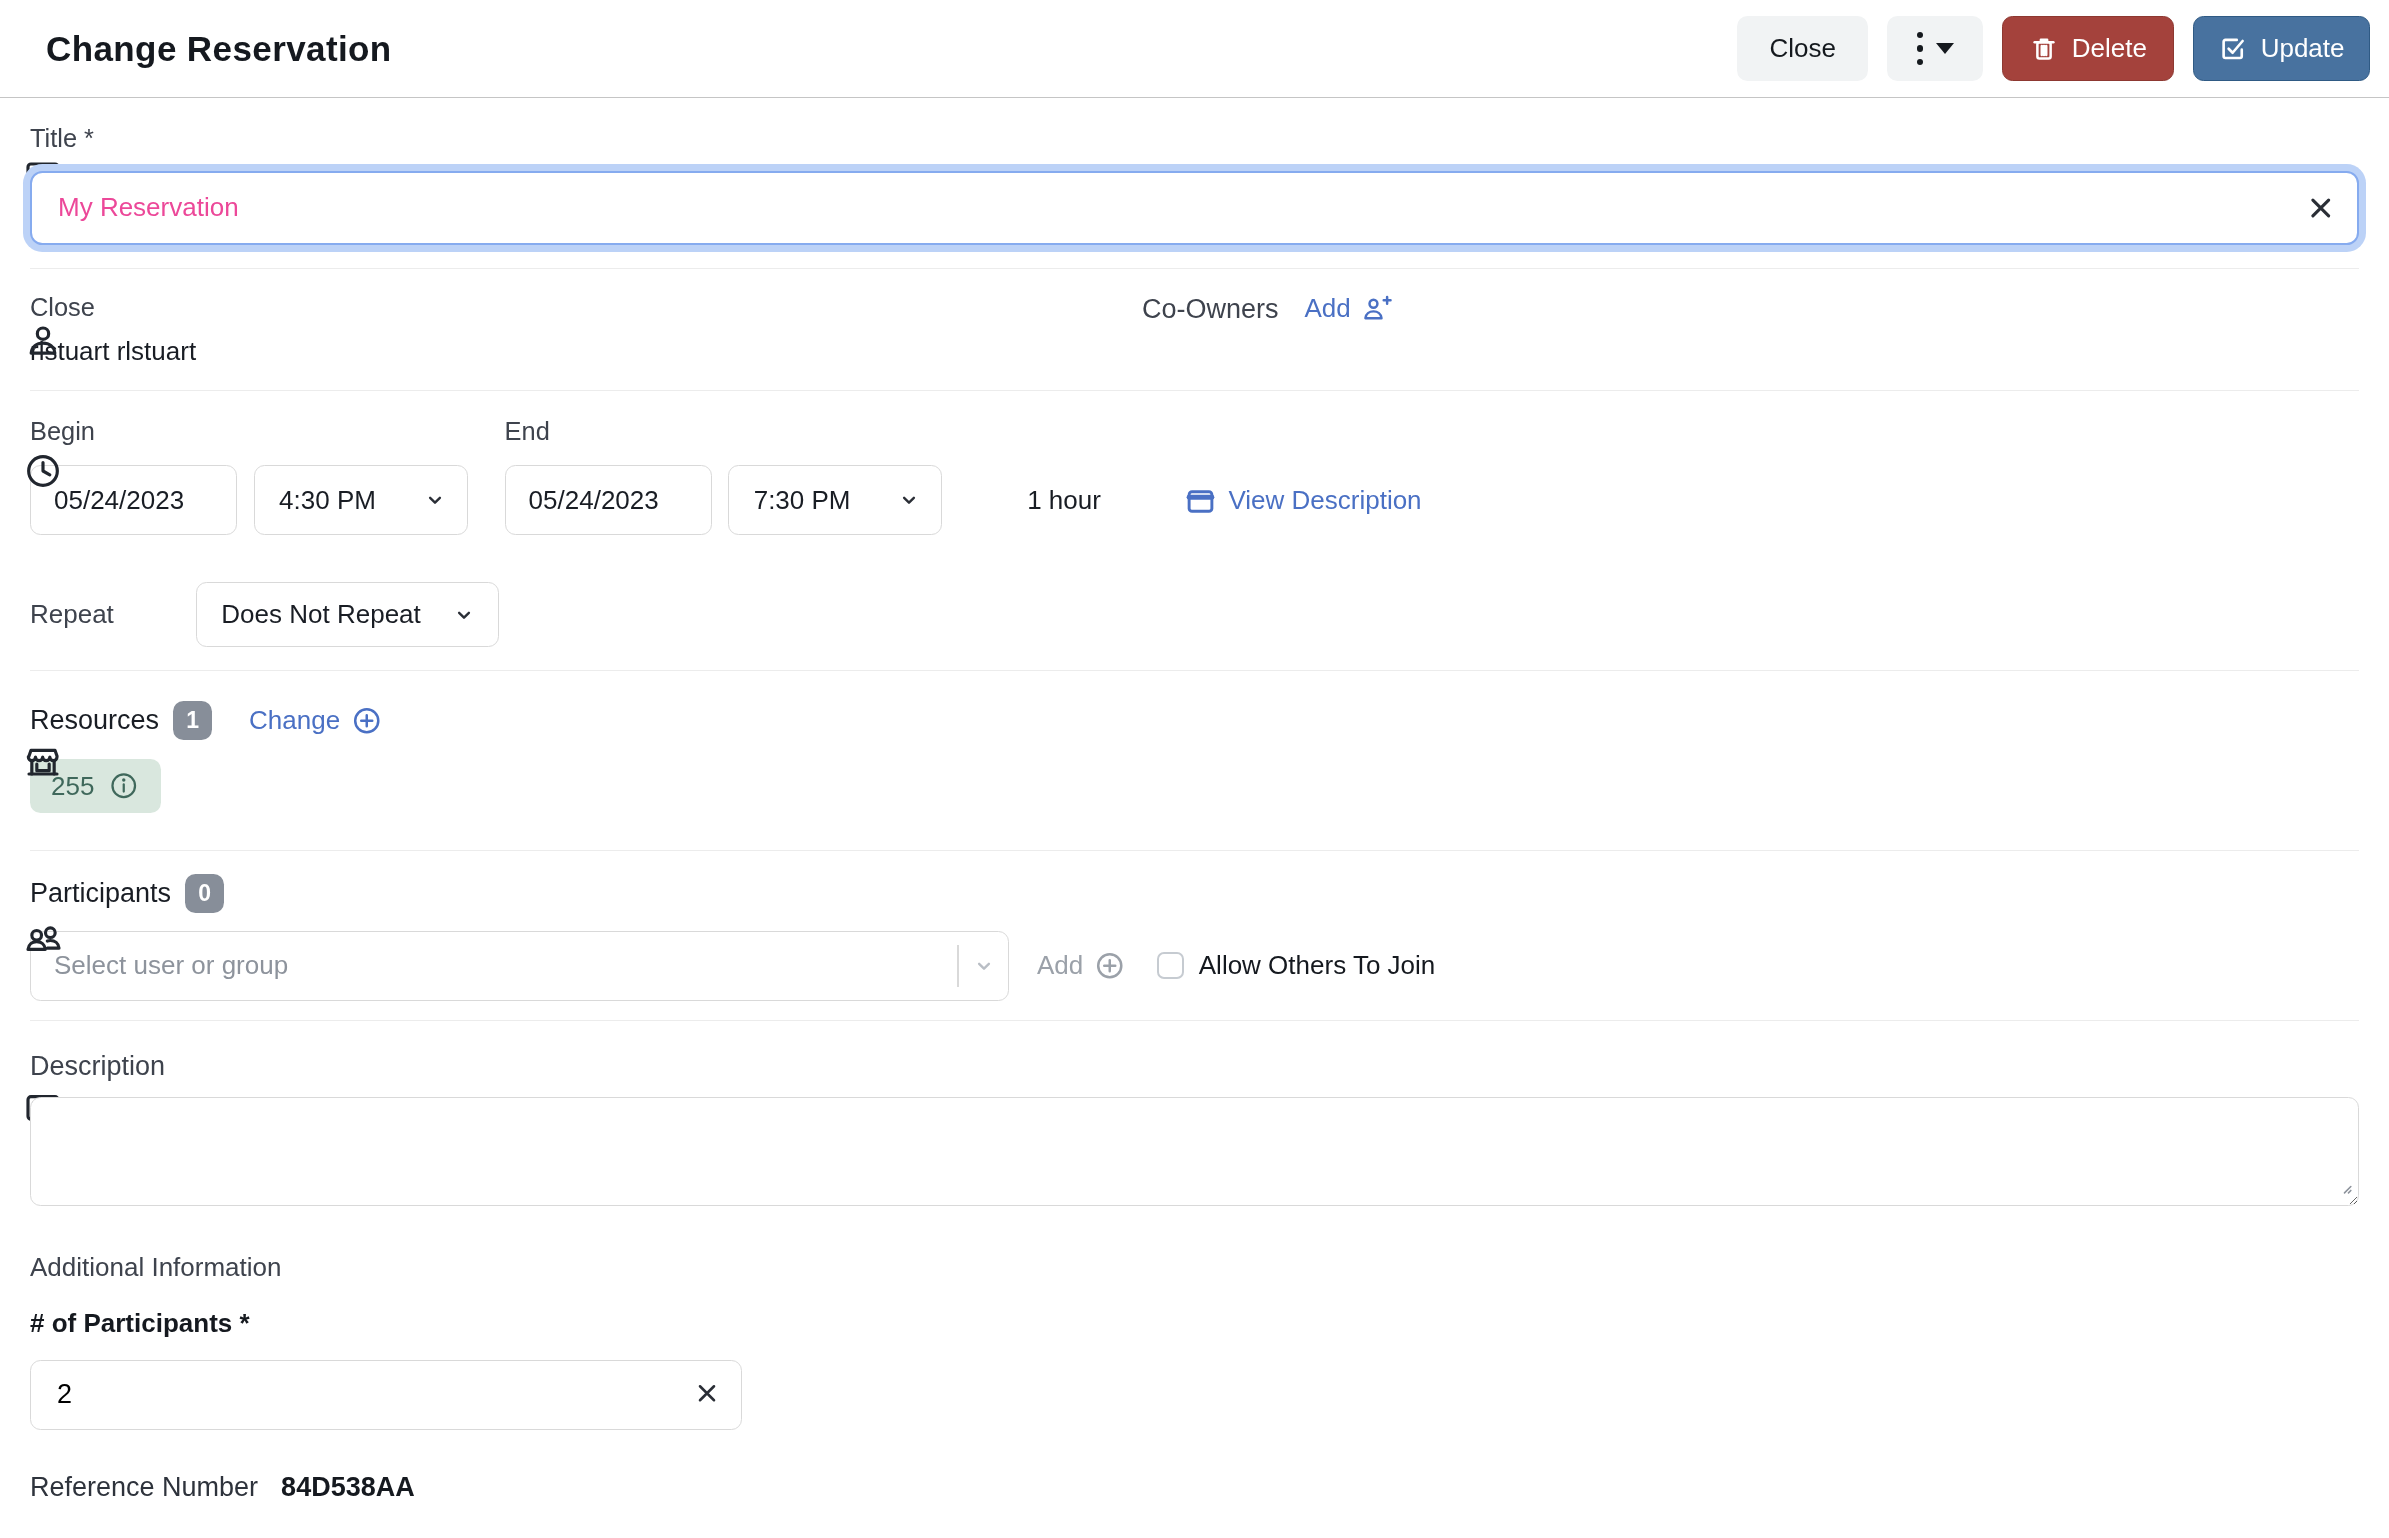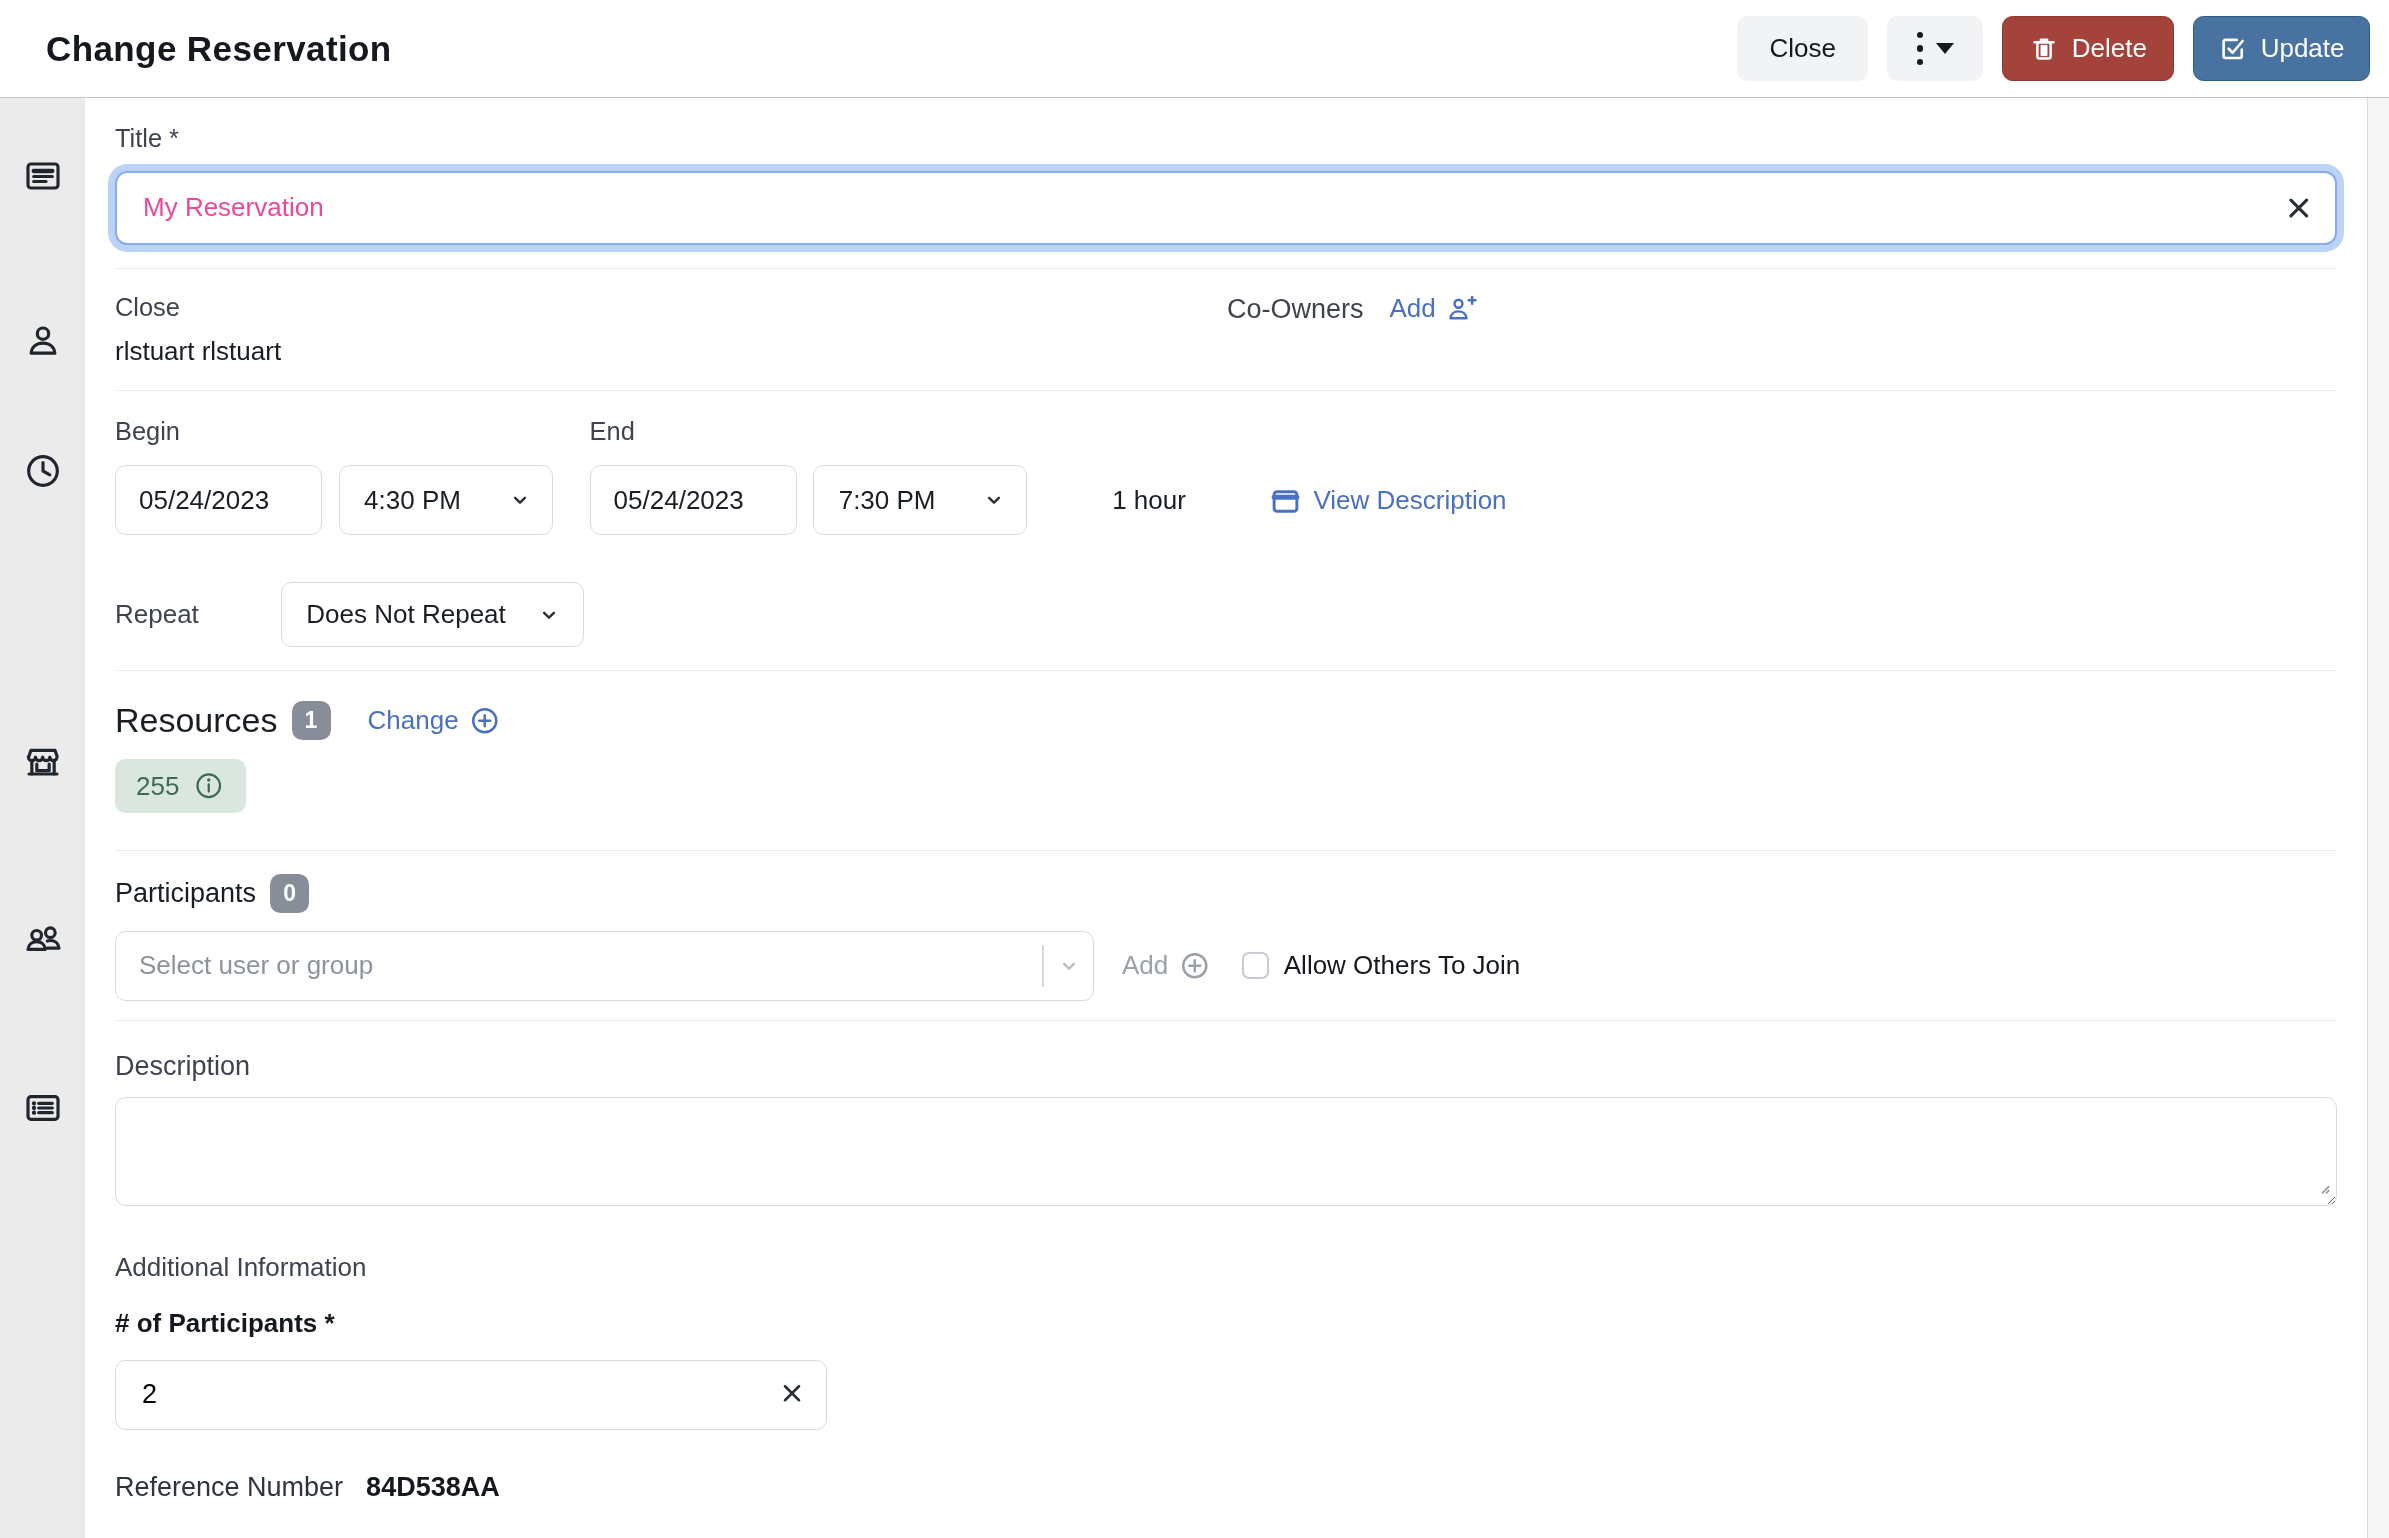--- a/index.html
+++ b/index.html
@@ -15,21 +15,21 @@
     font-size:26px; cursor:pointer; border:1.8px solid transparent; gap:12.3px; }
   .btn-neutral { background:var(--c-neutral_btn_bg,#f1f3f4); color:#15191e; padding:0 31.5px; }
   .btn-kebab { background:var(--c-neutral_btn_bg,#f1f3f4); width:96px; padding:0; gap:13px; }
   .btn-delete { background:var(--c-delete_bg,#a4423c); border-color:var(--c-delete_border,#8d3831); color:#fff; padding:0 26px; }
   .btn-update { background:var(--c-update_bg,#48729f); border-color:var(--c-update_border,#2f5a84); color:#fff; padding:0 24.5px; }
   .dots { display:flex; flex-direction:column; gap:7px; }
   .dots i { width:6.1px; height:6.1px; border-radius:50%; background:#15191e; }
   .caret { width:0; height:0; border-left:9.6px solid transparent; border-right:9.6px solid transparent; border-top:11.4px solid #15191e; }
 
   
-  .main { display:flex; height:1441px; }
+  .main { display:flex; height:1441px;flex-direction:column; }
   .sidebar { width:85px; background:var(--c-sidebar_bg,#ebebeb); position:relative; flex:none; }
   .side-ic { position:absolute; left:23px; width:40px; height:40px; color:#21262e; cursor:pointer; }
   .side-ic svg { width:40px; height:40px; }
   .content { flex:1; padding:0 30px; min-width:0; }
   .scrollstrip { width:22px; flex:none; background:#f6f6f6; border-left:1.8px solid #dcdcdc; }
 
   .sec { border-bottom:1.8px solid var(--c-divider,#ececec); }
   .sec.last { border-bottom:none; }
   .lbl { font-size:25.4px; color:var(--c-label,#3e434d); }
   .val { font-size:26px; color:#191d24; }
@@ -69,21 +69,21 @@
   .duration { margin-left:85px; font-size:26px; color:#191d24; align-self:flex-end; padding-bottom:19px; }
   .avail { margin-left:82px; align-self:flex-end; padding-bottom:17.5px; }
   .avail svg { width:35px; height:35px; }
   .repeat-row { margin-top:47px; display:flex; align-items:center; }
   .repeat-row .lbl { font-size:26px; }
   .repeat-sel { width:303px; margin-left:82px; height:65px; padding:0 21px 0 24.5px; justify-content:space-between; cursor:pointer; }
 
   
   .sec-res { padding:30px 0 37px 0; }
   .res-head { display:flex; align-items:center; }
-  .res-head .val { font-size:34px; }
+  .res-head .val { font-size:27px; }
   .badge { min-width:39px; height:39px; padding:0 8.8px; margin-left:14px; border-radius:10.5px;
     background:var(--c-badge_bg,#878e99); color:#fff; font-size:23px; font-weight:700;
     display:inline-flex; align-items:center; justify-content:center; }
   .res-head .link { margin-left:37px; }
   .chip { margin-top:19px; display:inline-flex; align-items:center; gap:14px; height:54px; padding:0 21px;
     border-radius:10.5px; background:var(--c-chip_bg,#d9e7de); color:var(--c-chip_text,#3f685b);
     font-size:26px; cursor:pointer; }
   .chip svg { width:31.5px; height:31.5px; }
 
   

